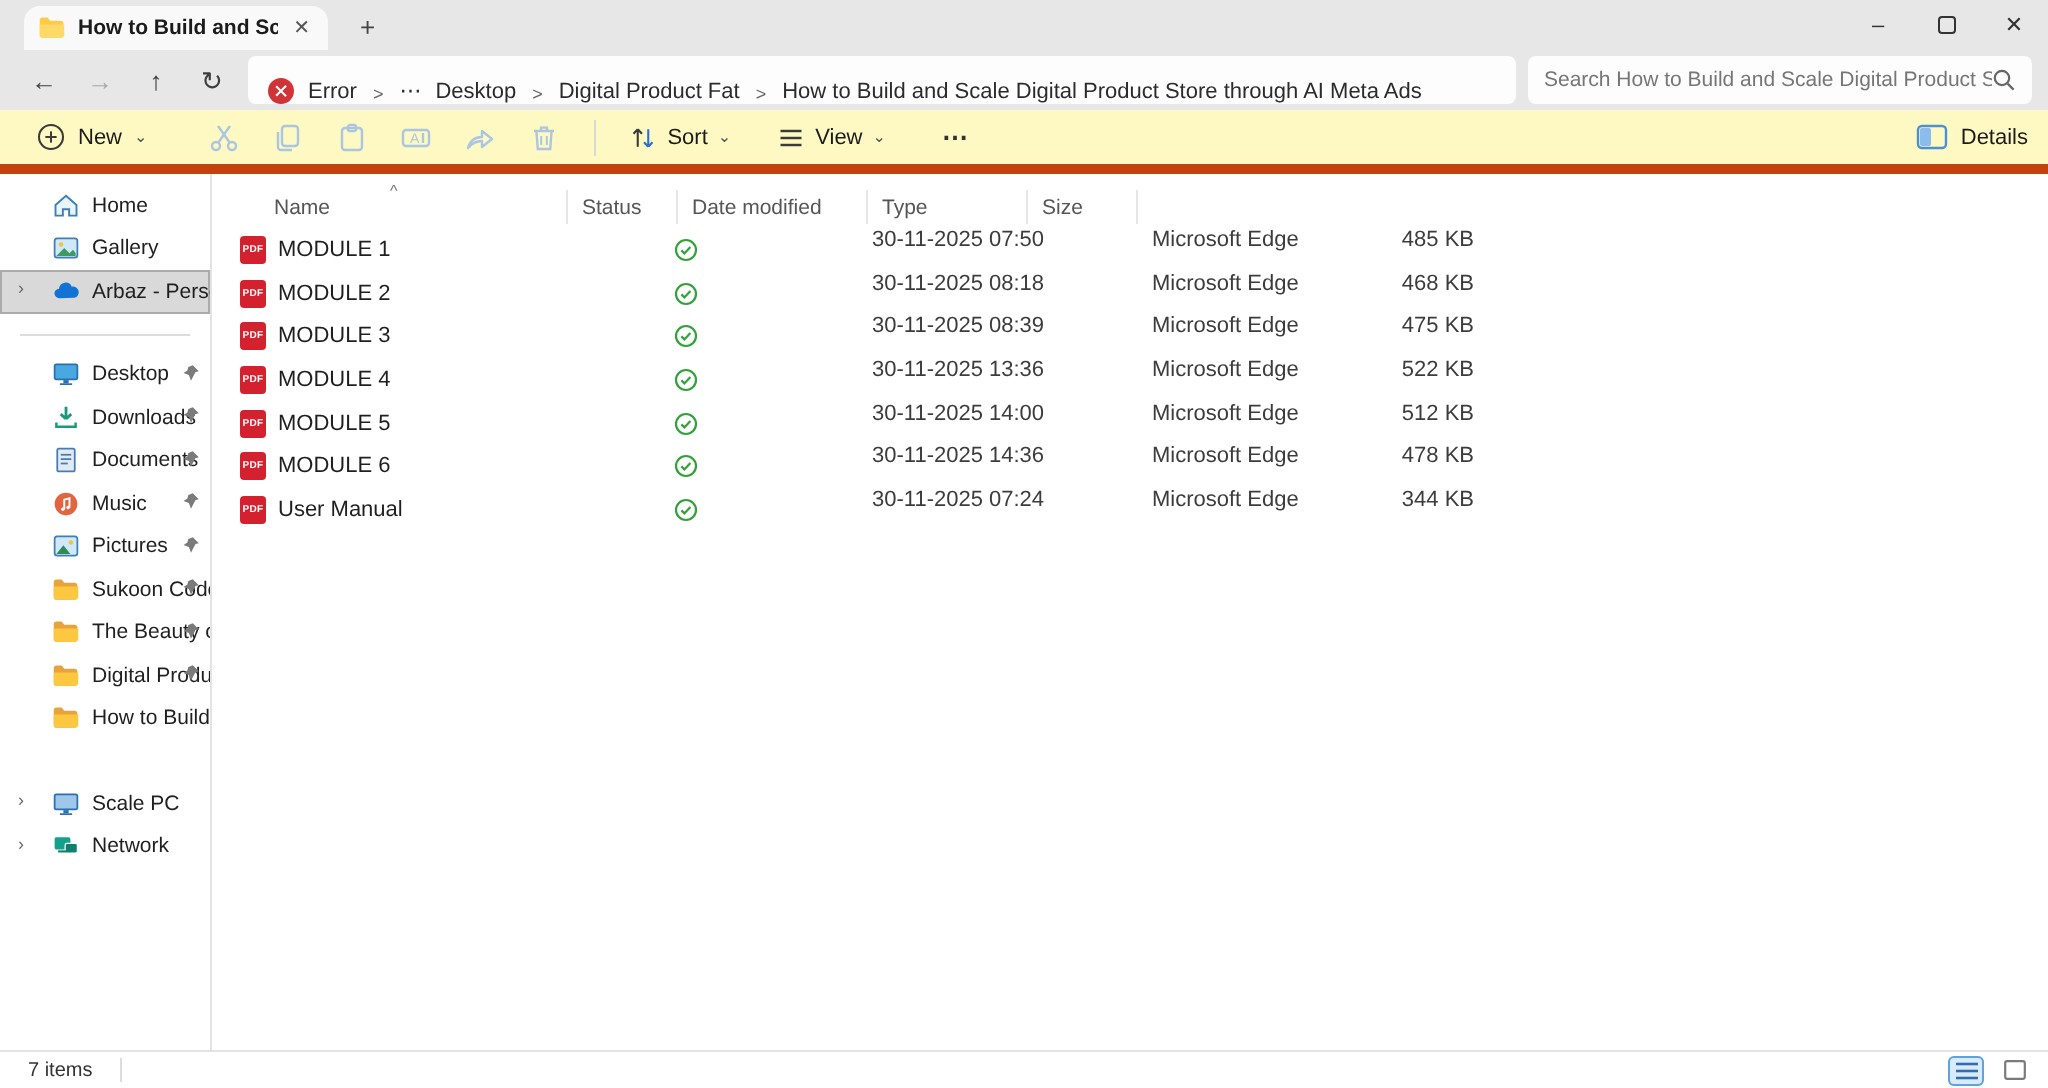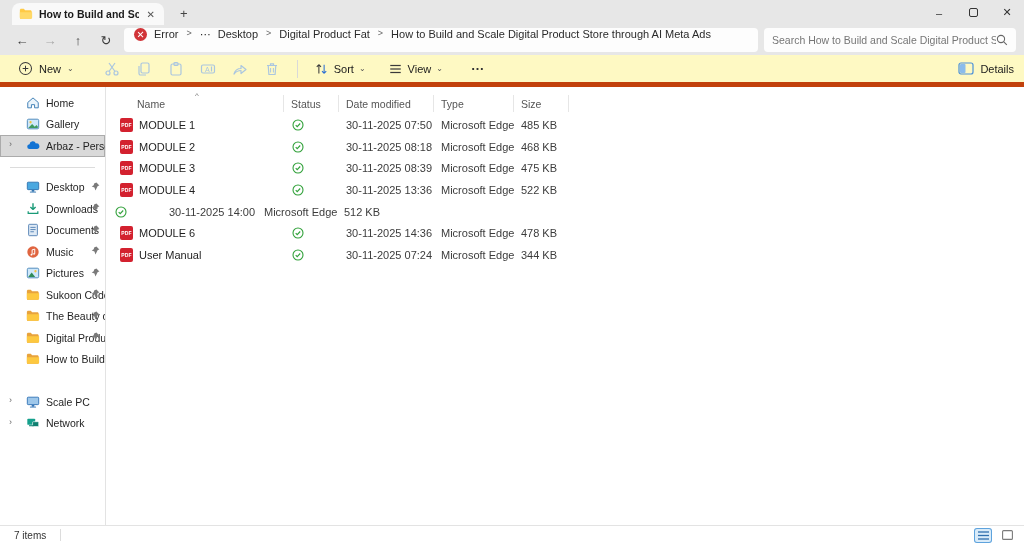--- a/index.html
+++ b/index.html
@@ -14,21 +14,21 @@
   .tab-close { color:#555; font-size:10px; padding:0 2px; cursor:default; }
   .newtab-btn { margin-left:16px; margin-bottom:4px; color:#444; font-size:13px; }
   .win-controls { margin-left:auto; display:flex; height:100%; }
   .win-btn { width:34px; display:flex; align-items:center; justify-content:center; color:#333; font-size:11px; }
   .max-box { width:9px; height:9px; border:1px solid #333; border-radius:2px; }
 
   
   .navbar { height:30px; background:#e7e7e7; display:flex; align-items:center; padding:0 8px; flex:none; }
   .nav-btn { width:28px; text-align:center; font-size:13px; color:#3d3d3d; }
   .nav-btn.disabled { color:#a8a8a8; }
-  .addressbox { flex:1; height:24px; background:#fdfdfd; border-radius:4px; margin:0 6px 0 4px; display:flex; align-items:flex-start; padding:0 10px; gap:7px; overflow:hidden; }
+  .addressbox { flex:1; height:24px; background:#fdfdfd; border-radius:4px; margin:0 6px 0 4px; display:flex; align-items:flex-end; padding:0 10px; gap:7px; overflow:hidden; }
   .crumb { color:#2b2b2b; white-space:nowrap; }
   .crumb-sep { color:#666; font-size:9px; padding:0 1px; }
   .err-ico { width:13px; height:13px; border-radius:50%; background:#d13438; position:relative; flex:none; }
   .err-ico::before, .err-ico::after { content:""; position:absolute; left:6px; top:3.2px; width:1.4px; height:7px; background:#fff; }
   .err-ico::before { transform:rotate(45deg); } .err-ico::after { transform:rotate(-45deg); }
   .searchbox { width:252px; height:24px; background:#fdfdfd; border-radius:4px; display:flex; align-items:center; padding:0 8px; flex:none; }
   .searchbox input { border:none; outline:none; background:transparent; flex:1; font-family:"Liberation Sans",sans-serif; font-size:10.5px; color:#333; }
   .searchbox input::placeholder { color:#767676; }
 
   
@@ -57,21 +57,21 @@
   .main { flex:1; padding-left:1px; overflow:hidden; position:relative; }
   .list-header { display:flex; height:17px; margin-top:8px; color:#555; }
   .hcell { display:flex; align-items:center; padding-left:7px; border-right:1px solid #e6e6e6; position:relative; font-size:10.5px; }
   .hcell.c-name { width:177px; padding-left:30px; }
   .hcell.c-status { width:55px; }
   .hcell.c-date { width:95px; }
   .hcell.c-type { width:80px; }
   .hcell.c-size { width:55px; }
   .sort-caret { position:absolute; left:50%; top:-4px; color:#777; font-size:8px; }
   .rows { margin-top:2px; }
-  .frow { display:flex; align-items:center; height:21.7px; color:#3c3c3c; }
+  .frow { display:flex; height:21.7px; color:#3c3c3c;gap:45px; }
   .cell { overflow:hidden; white-space:nowrap; }
   .c1 { width:177px; display:flex; align-items:center; gap:6px; padding-left:13px; color:#1f1f1f; }
   .c2 { width:55px; padding-left:8px; display:flex; align-items:center; }
   .c3 { width:95px; padding-left:7px; }
   .c4 { width:80px; padding-left:7px; }
   .c5 { width:55px; padding-right:12px; text-align:right; }
   .pdf-ico { width:13px; height:14px; background:#d3212f; border-radius:2px; color:#fff; font-size:5px; font-weight:bold; display:flex; align-items:center; justify-content:center; flex:none; letter-spacing:.2px; }
 
   
   .statusbar { height:19px; border-top:1px solid #e3e3e3; display:flex; align-items:center; padding:0 8px 0 14px; flex:none; color:#333; }
@@ -432,20 +432,24 @@
                 <circle cx="6" cy="6" r="5" fill="none" stroke="#31a13a" stroke-width="1.1"></circle>
                 <path d="M3.7 6.2 5.2 7.7l3-3.2" fill="none" stroke="#31a13a" stroke-width="1.1"></path>
               </svg>
             </div>
           <div class="cell c3">30-11-2025 13:36</div>
           <div class="cell c4">Microsoft Edge PD...</div>
           <div class="cell c5">522 KB</div>
         </div>
 
         <div class="frow">
+          <div class="cell c1">
+              <span class="pdf-ico">PDF</span>
+              <span>MODULE 5</span>
+            </div>
           <div class="cell c2">
               <svg width="12" height="12" viewBox="0 0 12 12">
                 <circle cx="6" cy="6" r="5" fill="none" stroke="#31a13a" stroke-width="1.1"></circle>
                 <path d="M3.7 6.2 5.2 7.7l3-3.2" fill="none" stroke="#31a13a" stroke-width="1.1"></path>
               </svg>
             </div>
           <div class="cell c3">30-11-2025 14:00</div>
           <div class="cell c4">Microsoft Edge PD...</div>
           <div class="cell c5">512 KB</div>
         </div>

